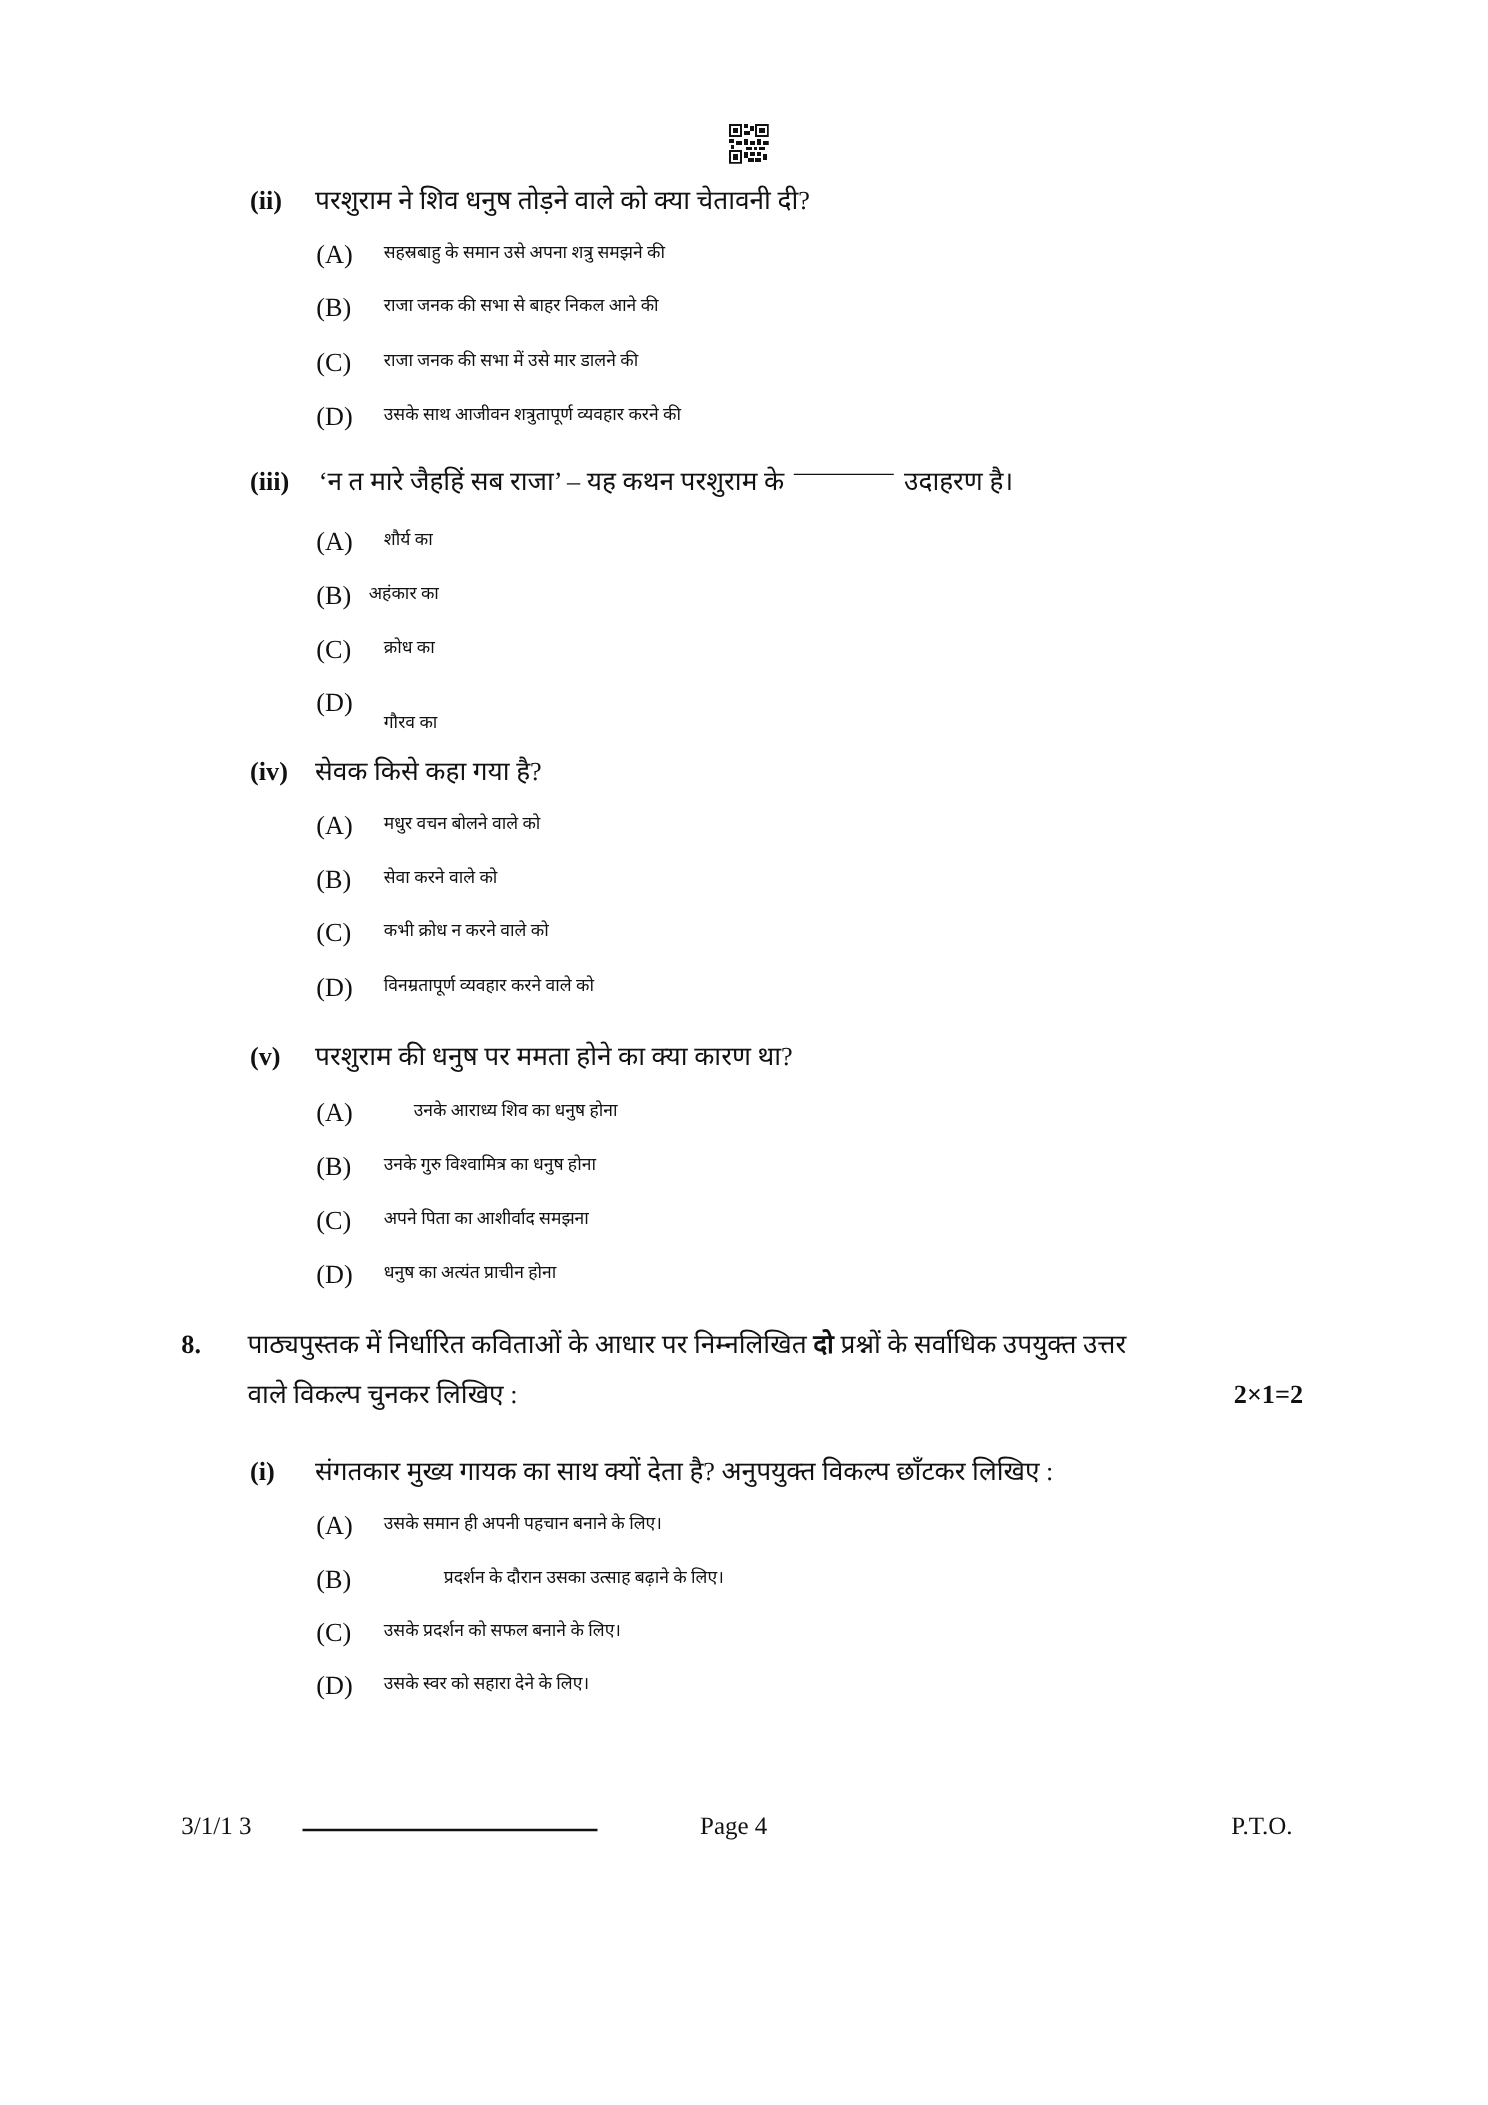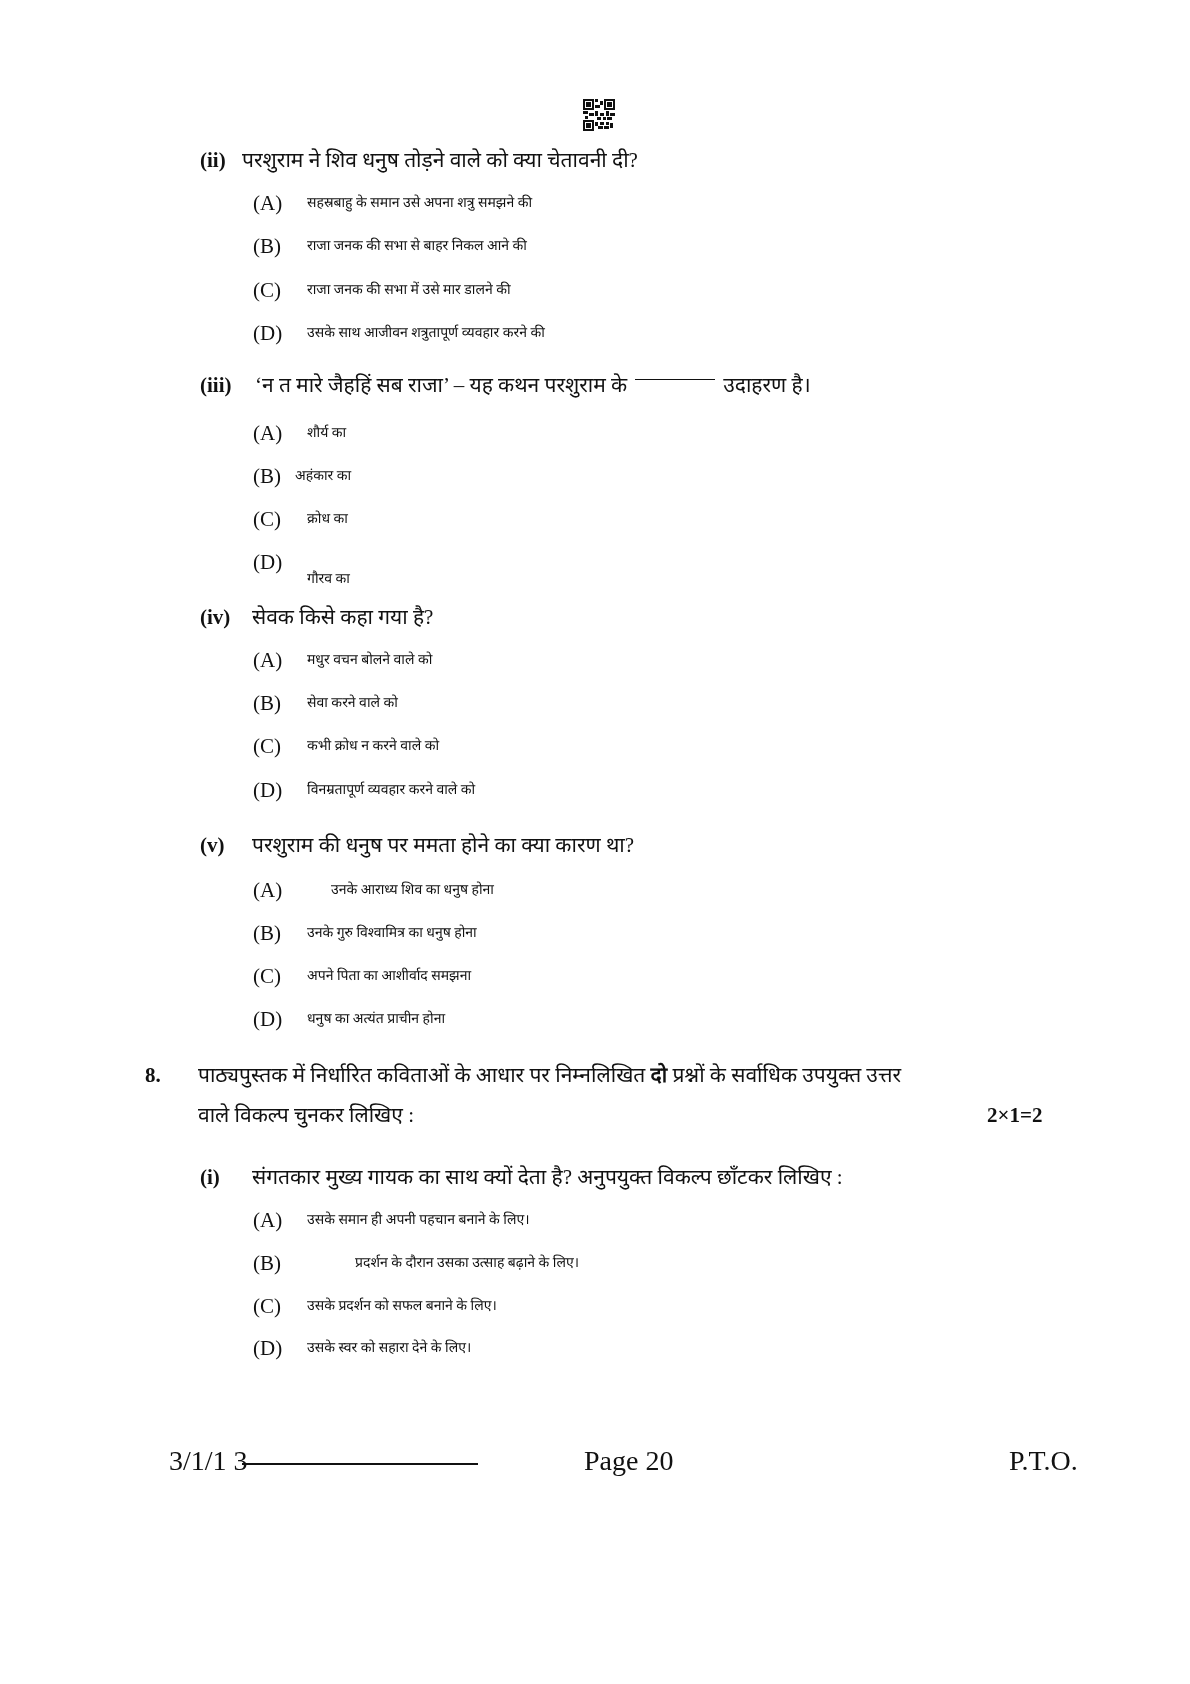--- a/index.html
+++ b/index.html
@@ -12,21 +12,21 @@
   .qr {
     position: absolute; left: 583px; top: 99px; width: 32px; height: 32px;
   }
   .qlabel { font-weight: bold; font-size: 21px; line-height: 28px; }
   .qtext { font-size: 21px; line-height: 28px; }
   .olabel { font-size: 21px; line-height: 28px; }
   .otext { font-size: 14px; line-height: 28px; }
   .bold { font-weight: bold; }
   .blank { display: inline-block; width: 80px; border-bottom: 1.5px solid #111; vertical-align: 12px; margin: 0 8px; }
   .footer-line { position: absolute; left: 242px; top: 1463px; width: 236px; height: 0; border-top: 2px solid #111; }
-  .footer { font-size: 28px; line-height: 28px; margin-left: 24px; }
+  .footer { font-size: 20px; line-height: 28px; }
 </style>
 </head>
 <body>
 
 <svg class="qr" viewBox="0 0 21 21" shape-rendering="crispEdges">
   <rect x="0" y="0" width="21" height="21" fill="#fff"></rect>
   <g fill="#111">
     <rect x="0" y="0" width="7" height="7"></rect>
       <rect x="1" y="1" width="5" height="5" fill="#fff"></rect>
       <rect x="2" y="2" width="3" height="3"></rect>
@@ -52,21 +52,21 @@
       <rect x="8" y="15" width="2" height="3"></rect>
       <rect x="11" y="15" width="3" height="2"></rect>
     <rect x="15" y="15" width="2" height="2"></rect>
       <rect x="18" y="16" width="2" height="3"></rect>
       <rect x="10" y="18" width="3" height="2"></rect>
     <rect x="14" y="18" width="3" height="2"></rect>
   </g>
 </svg>
 
 <div class="abs qlabel" style="left:200px; top:146px;">(ii)</div>
-<div class="abs qtext" style="left:242px; top:146px;text-align:center;">परशुराम ने शिव धनुष तोड़ने वाले को क्या चेतावनी दी?</div>
+<div class="abs qtext" style="left:252px; top:146px;text-align:center;">परशुराम ने शिव धनुष तोड़ने वाले को क्या चेतावनी दी?</div>
 <div class="abs olabel" style="left:253px; top:189px;">(A)</div>
 <div class="abs otext" style="left:307px; top:189px;">सहस्रबाहु के समान उसे अपना शत्रु समझने की</div>
 <div class="abs olabel" style="left:253px; top:232px;">(B)</div>
 <div class="abs otext" style="left:307px; top:232px;">राजा जनक की सभा से बाहर निकल आने की</div>
 <div class="abs olabel" style="left:253px; top:276px;">(C)</div>
 <div class="abs otext" style="left:307px; top:276px;">राजा जनक की सभा में उसे मार डालने की</div>
 <div class="abs olabel" style="left:253px; top:319px;">(D)</div>
 <div class="abs otext" style="left:307px; top:319px;">उसके साथ आजीवन शत्रुतापूर्ण व्यवहार करने की</div>
 
 <div class="abs qlabel" style="left:200px; top:371px;">(iii)</div>
@@ -119,14 +119,14 @@
 <div class="abs otext" style="left:307px; top:1206px;">उसके समान ही अपनी पहचान बनाने के लिए।</div>
 <div class="abs olabel" style="left:253px; top:1249px;">(B)</div>
 <div class="abs otext" style="left:307px; top:1249px;margin-left:48px;">प्रदर्शन के दौरान उसका उत्साह बढ़ाने के लिए।</div>
 <div class="abs olabel" style="left:253px; top:1292px;">(C)</div>
 <div class="abs otext" style="left:307px; top:1292px;">उसके प्रदर्शन को सफल बनाने के लिए।</div>
 <div class="abs olabel" style="left:253px; top:1334px;">(D)</div>
 <div class="abs otext" style="left:307px; top:1334px;">उसके स्वर को सहारा देने के लिए।</div>
 
 <div class="abs footer" style="left:145px; top:1447px;">3/1/1 3</div>
 <div class="footer-line"></div>
-<div class="abs footer" style="left:560px; top:1447px;">Page 20</div>
+<div class="abs footer" style="left:560px; top:1447px;">Page 4</div>
 <div class="abs footer" style="left:985px; top:1447px;">P.T.O.</div>
 
 </body></html>

